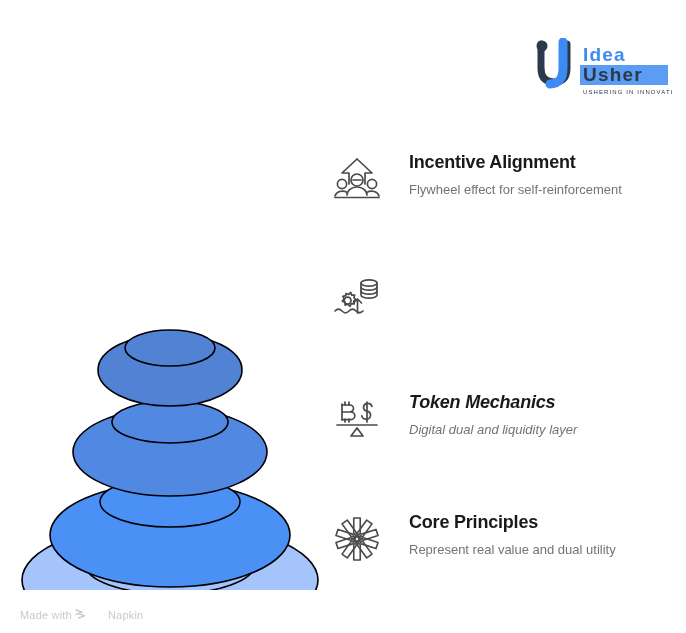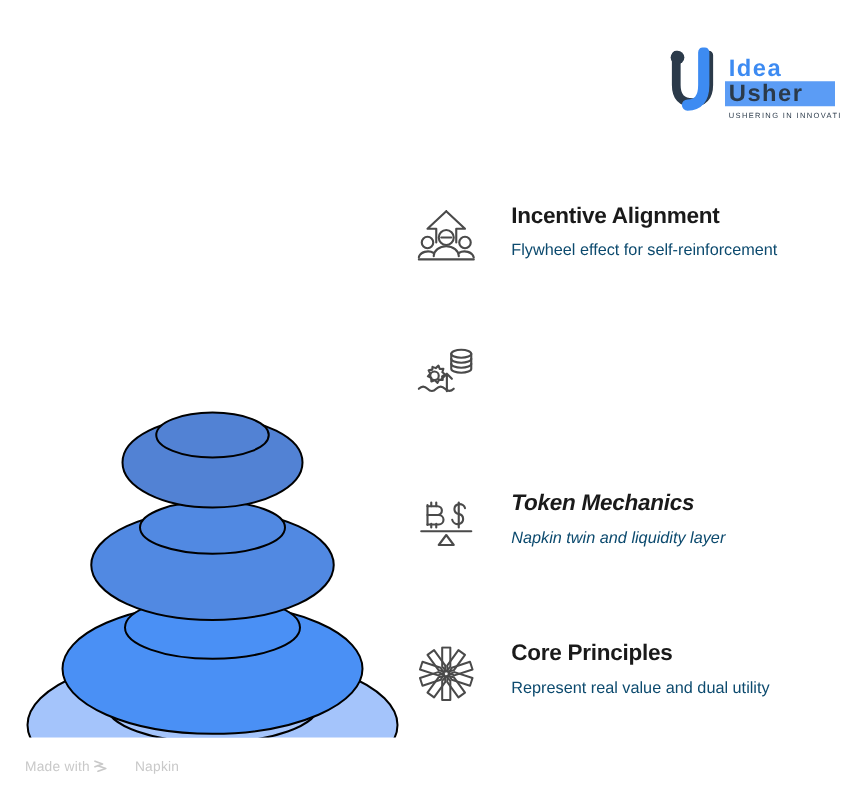--- a/index.html
+++ b/index.html
@@ -69,26 +69,26 @@
     font-size: 18px;
     font-weight: bold;
     color: #1a1a1a;
     letter-spacing: -0.2px;
     line-height: 1.15;
     white-space: nowrap;
   }
   .item-sub {
     margin-top: 9px;
     font-size: 13px;
-    color: #0c4a6e;
+    color: #737373;
     line-height: 1.2;
     white-space: nowrap;
   }
 
-  .item-0 { top: 10px; }
+  .item-0 { top: 0px; }
   .item-1 { top: 120px; }
   .item-2 { top: 240px; font-style: italic; }
   .item-3 { top: 360px; }
 
   
   .footer {
     position: absolute;
     left: 20px;
     bottom: 12px;
     display: flex;
@@ -216,21 +216,21 @@
         <path d="M38 9.5 a4.5 4 0 0 0 -4.8 -3.2 a4.4 4 0 0 0 -0.4 7.8
                  a4.6 4.2 0 0 1 0.2 8.2 a4.8 4.2 0 0 1 -5.2 -3.4"></path>
 
         <path d="M3 28 h40"></path>
 
         <path d="M23 31 l6 8 h-12 Z"></path>
       </svg>
     </div>
     <div class="item-text">
       <div class="item-title">Token Mechanics</div>
-      <div class="item-sub">Napkin twin and liquidity layer</div>
+      <div class="item-sub">Digital dual and liquidity layer</div>
     </div>
   </div>
 
   <div class="item item-3">
     <div class="item-icon">
       <svg width="46" height="44" viewBox="0 0 46 46" fill="none" stroke="#4a4a4a" stroke-width="1.7" stroke-linejoin="round" xmlns="http://www.w3.org/2000/svg">
         <g>
 
           <g>
             <path d="M19.6 1 h6.8 v16 l-3.4 4 l-3.4 -4 Z" transform="rotate(0 23 23)"></path>

